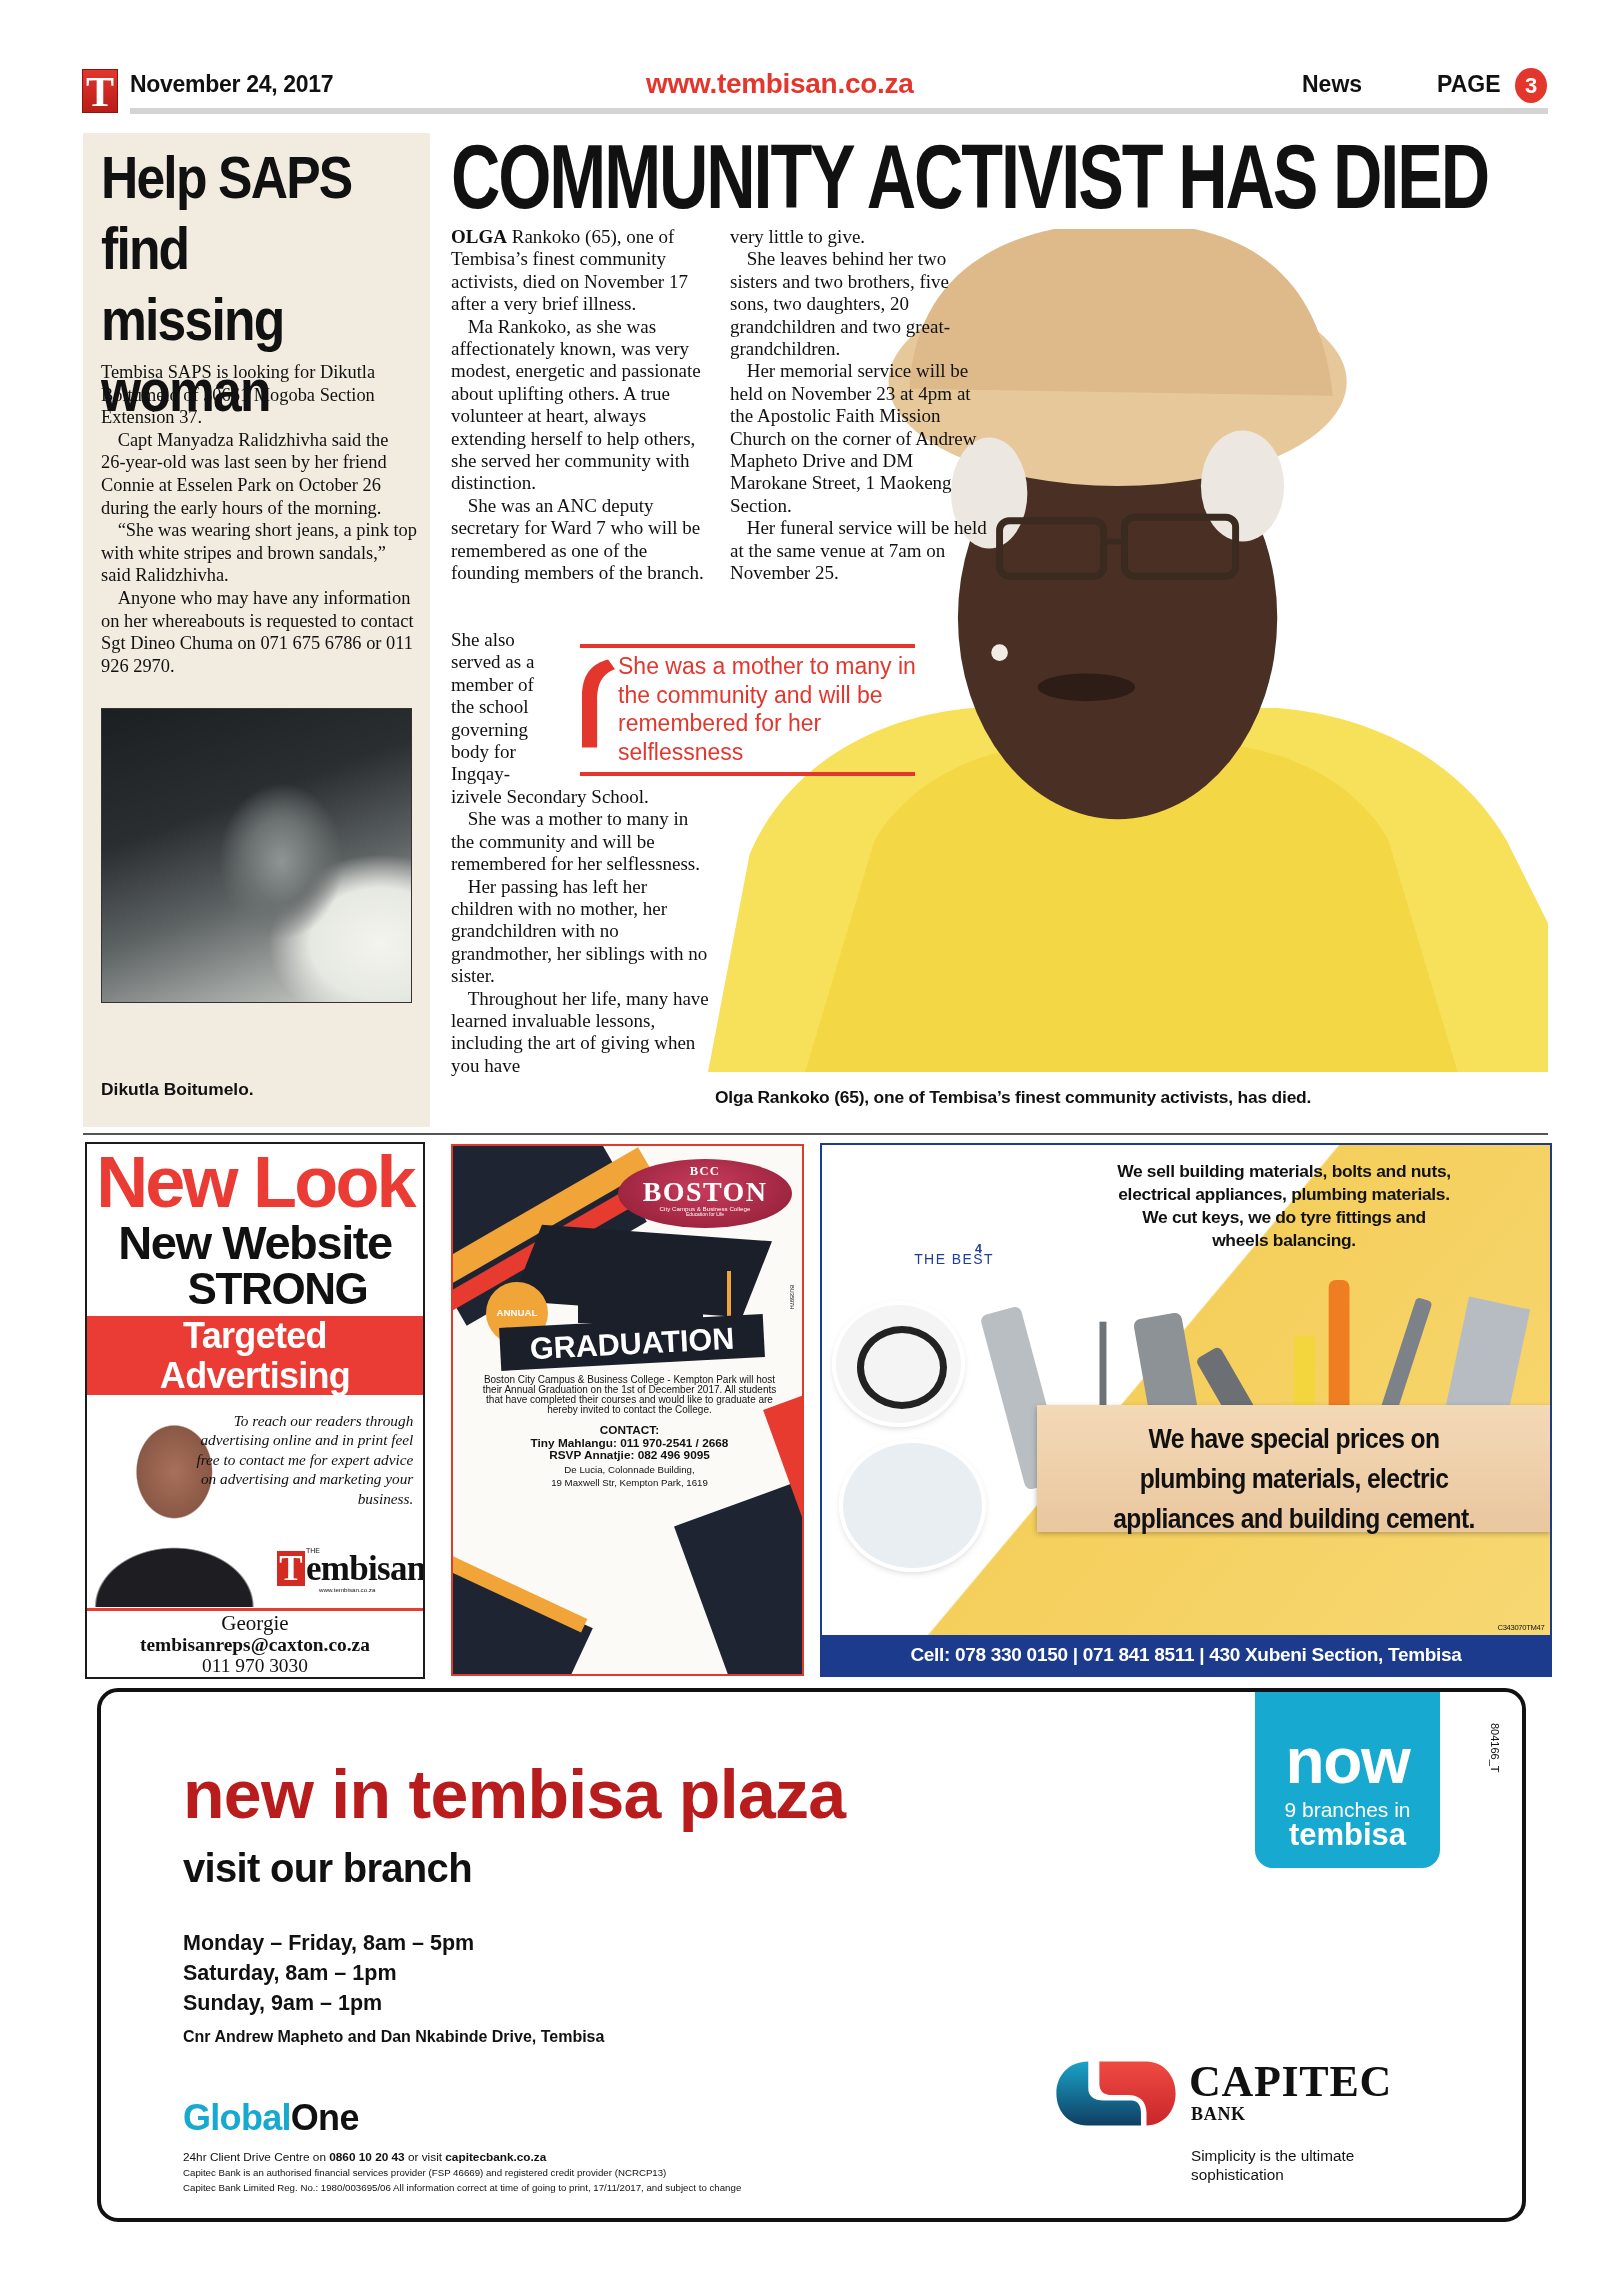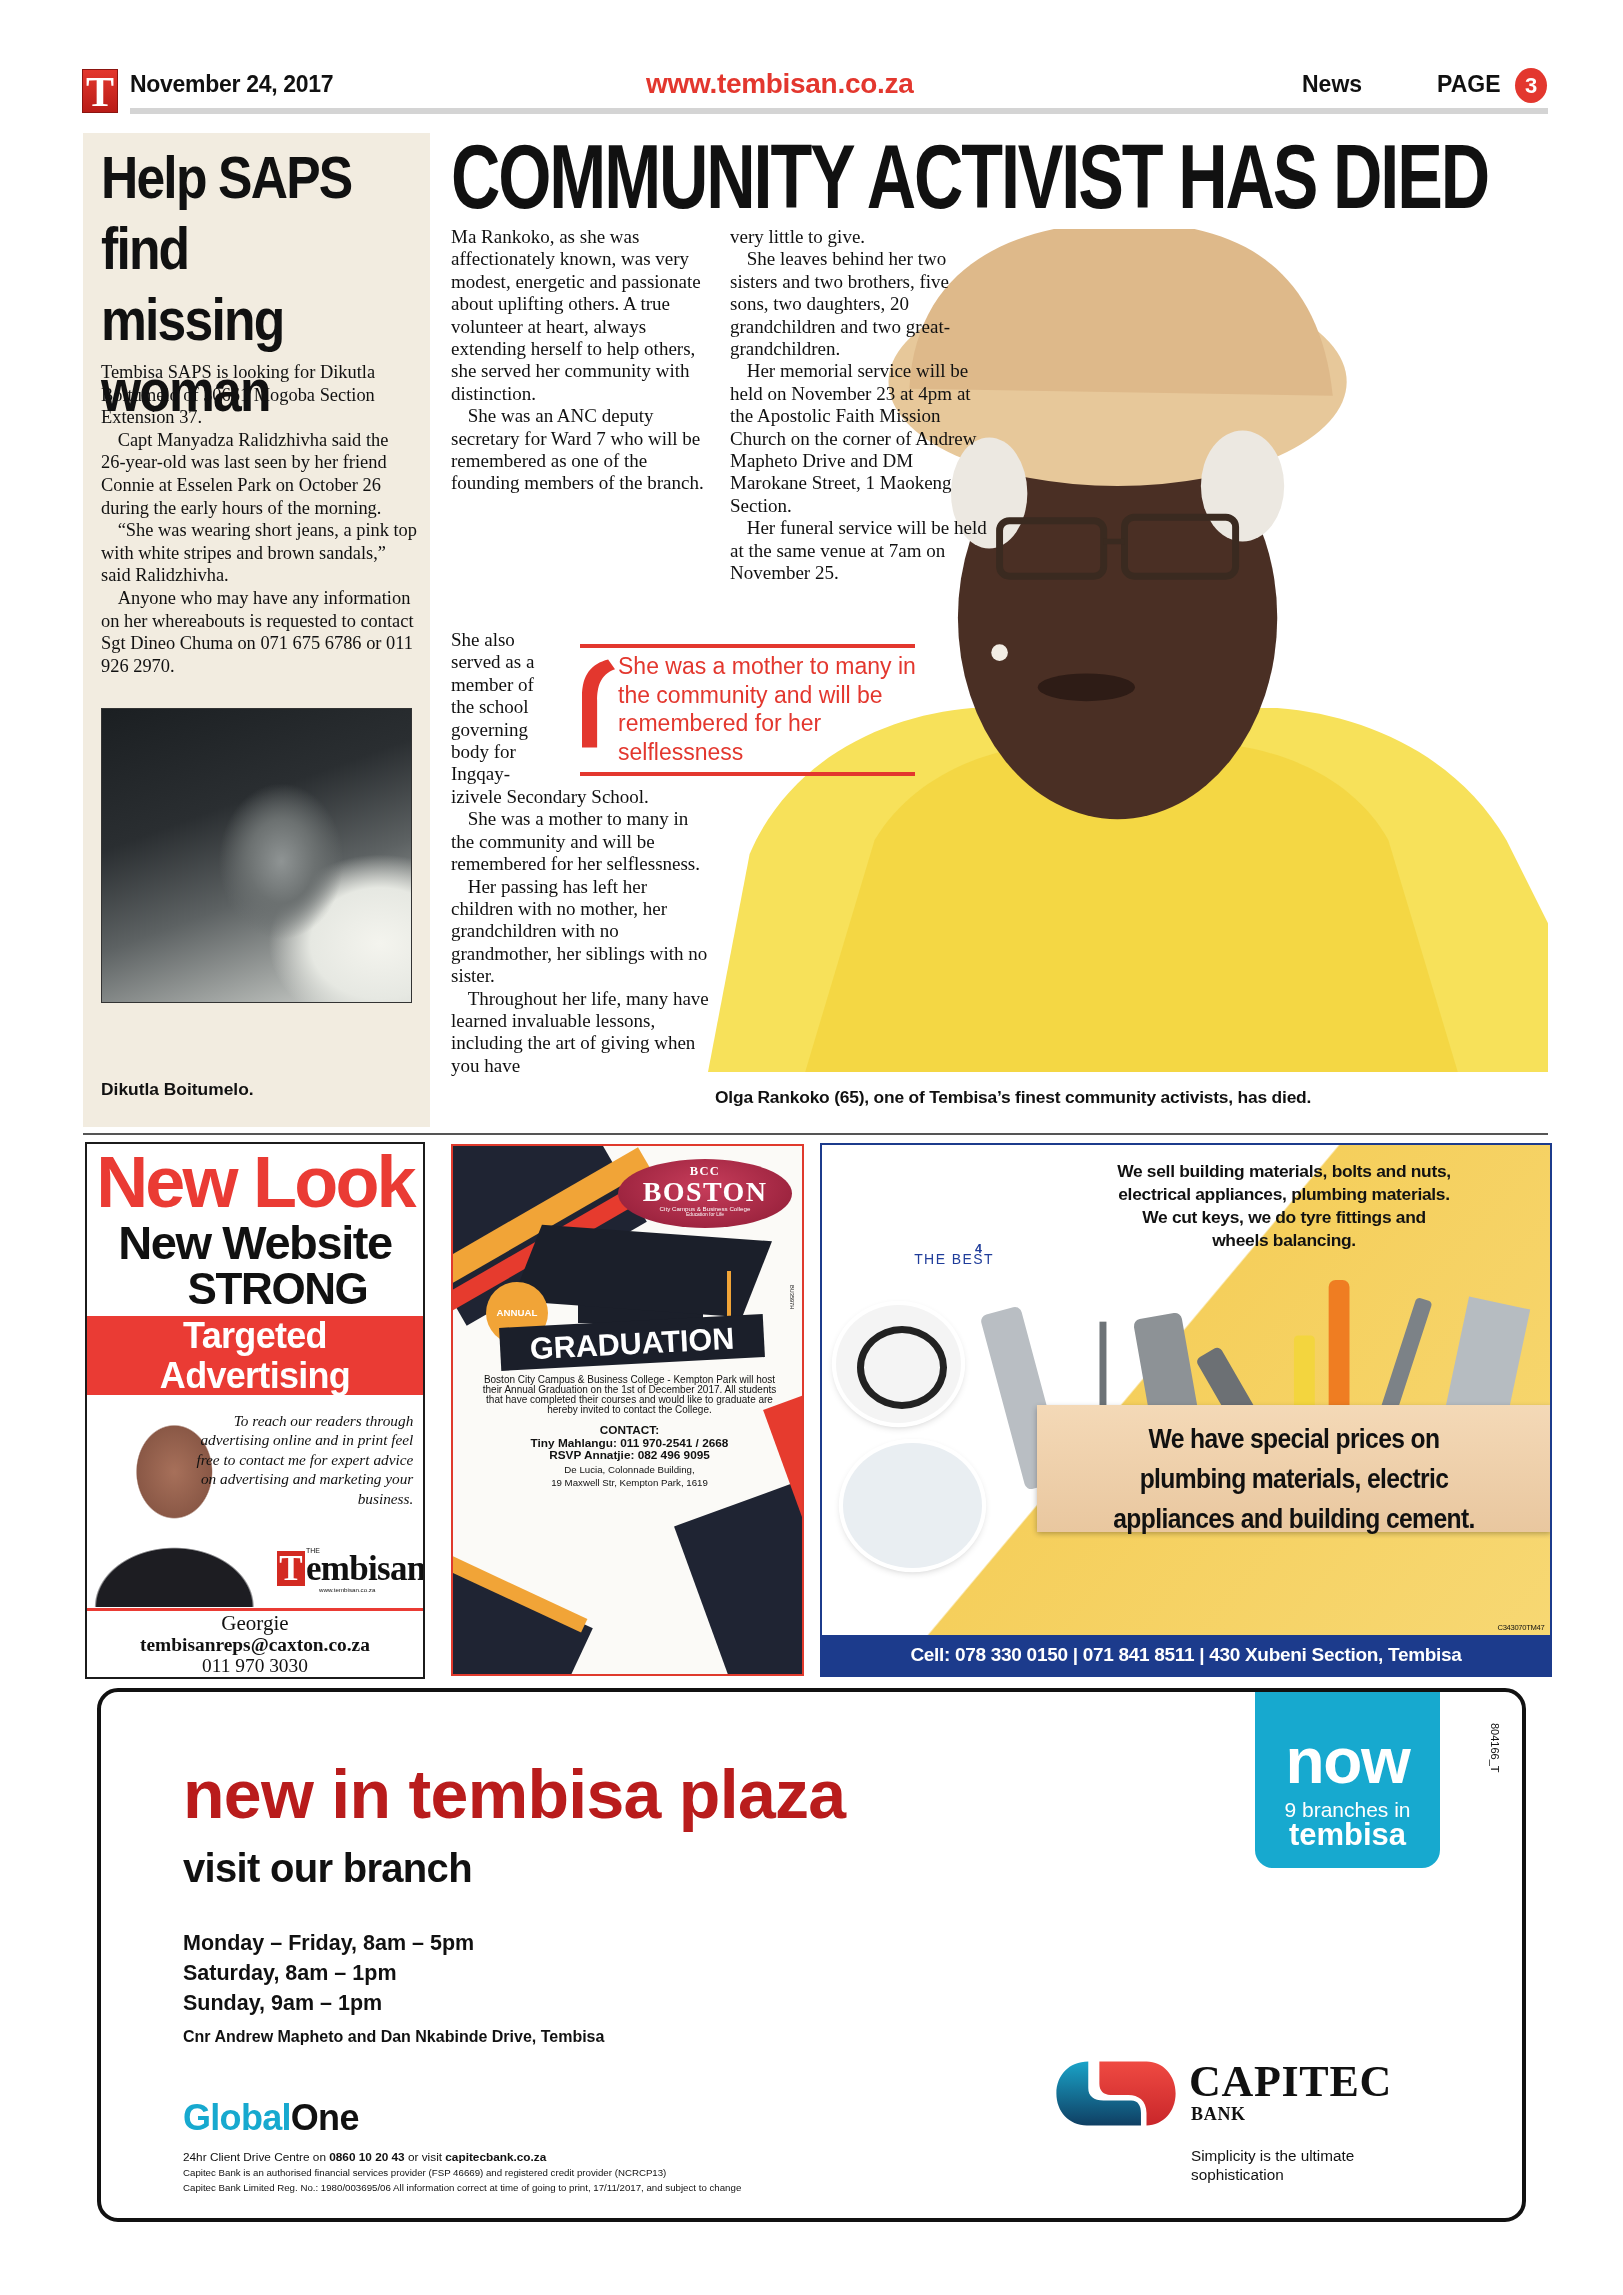--- a/index.html
+++ b/index.html
@@ -195,20 +195,21 @@
     <ellipse cx="770" cy="370" rx="60" ry="80" fill="#ece8e1"></ellipse>
     <rect x="420" y="420" width="150" height="80" rx="14" fill="none" stroke="#3a2a20" stroke-width="10"></rect>
     <rect x="600" y="415" width="160" height="85" rx="14" fill="none" stroke="#3a2a20" stroke-width="10"></rect>
     <line x1="570" y1="450" x2="600" y2="450" stroke="#3a2a20" stroke-width="8"></line>
     <ellipse cx="545" cy="660" rx="70" ry="20" fill="#2e1c16"></ellipse>
     <circle cx="420" cy="610" r="12" fill="#f2ede4"></circle>
   </svg>
 </div>
 
 <div class="abs col col1">
+  <p><span class="lead">OLGA</span> <span>Rankoko (65), one of Tembisa’s finest community activists, died on November 17 after a very brief illness.</span></p>
   <p>Ma Rankoko, as she was affectionately known, was very modest, energetic and passionate about uplifting others. A true volunteer at heart, always extending herself to help others, she served her community with distinction.</p>
   <p>She was an ANC deputy secretary for Ward 7 who will be remembered as one of the founding members of the branch.</p>
 </div>
 <div class="abs col col1b">She also served as a member of the school governing body for Ingqay-</div>
 <div class="abs col col1c">
   <p style="text-indent:0">izivele Secondary School.</p>
   <p>She was a mother to many in the community and will be remembered for her selflessness.</p>
   <p>Her passing has left her children with no mother, her grandchildren with no grandmother, her siblings with no sister.</p>
   <p>Throughout her life, many have learned invaluable lessons, including the art of giving when you have</p>
 </div>

